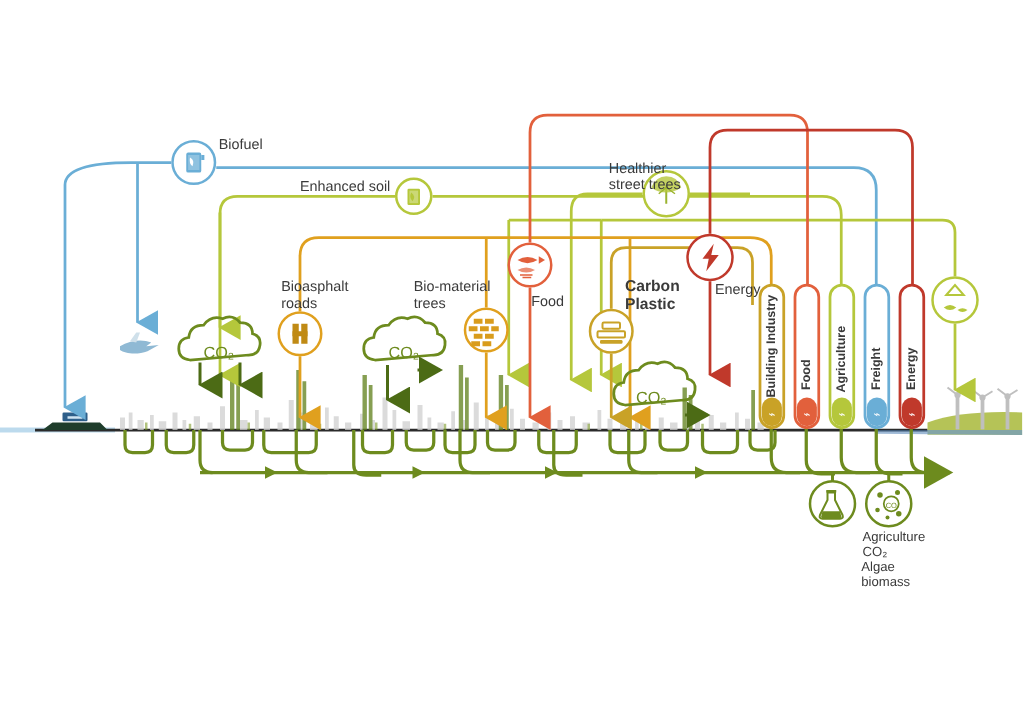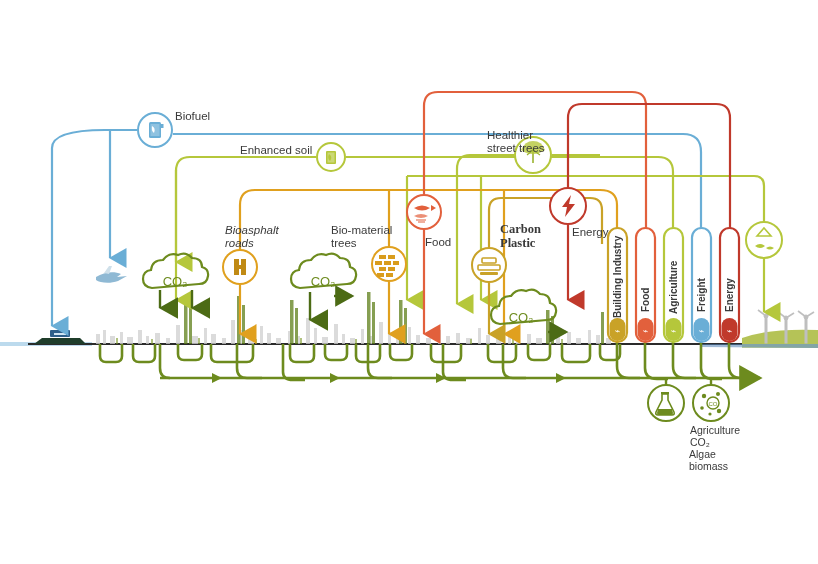--- a/index.html
+++ b/index.html
@@ -426,26 +426,26 @@
 
       <path d="M666,378 L666,385" stroke="#6d8b1e" stroke-width="2.4" fill="none"></path>
       <path d="M711,378 L711,385" stroke="#6d8b1e" stroke-width="2.4" fill="none"></path>
     </g>
   </svg>
 
   <div class="lbl" style="left:175px;top:110px;text-align:right;">Biofuel</div>
   <div class="lbl" style="left:240px;top:144px;">Enhanced soil</div>
   <div class="lbl" style="left:459px;top:129px;white-space:pre-line;margin-left:28px;"><span>Healthier
 street trees</span></div>
-  <div class="lbl" style="left:225px;top:224px;white-space:pre-line;font-style:italic;"><span>Bioasphalt
+  <div class="lbl" style="left:225px;top:224px;white-space:pre-line;"><span>Bioasphalt
 roads</span></div>
   <div class="lbl" style="left:331px;top:224px;white-space:pre-line;"><span>Bio-material
 trees</span></div>
   <div class="lbl" style="left:425px;top:236px;">Food</div>
-  <div class="lbl bold" style="left:500px;top:222px;white-space:pre-line;font-family:Liberation Serif, serif;"><span>Carbon
+  <div class="lbl bold" style="left:500px;top:222px;white-space:pre-line;"><span>Carbon
 Plastic</span></div>
   <div class="lbl" style="left:572px;top:226px;">Energy</div>
 
   <div class="vlabel" style="left:612px;top:234px;height:84px;">Building Industry</div>
   <div class="vlabel" style="left:640px;top:252px;height:60px;">Food</div>
   <div class="vlabel" style="left:668px;top:244px;height:70px;">Agriculture</div>
   <div class="vlabel" style="left:696px;top:250px;height:62px;">Freight</div>
   <div class="vlabel" style="left:724px;top:252px;height:60px;">Energy</div>
 
   <div class="lbl small" style="left:645px;top:448px;width:52px;text-align:left;white-space:pre-line;margin-left:44px;"><span>Algae

